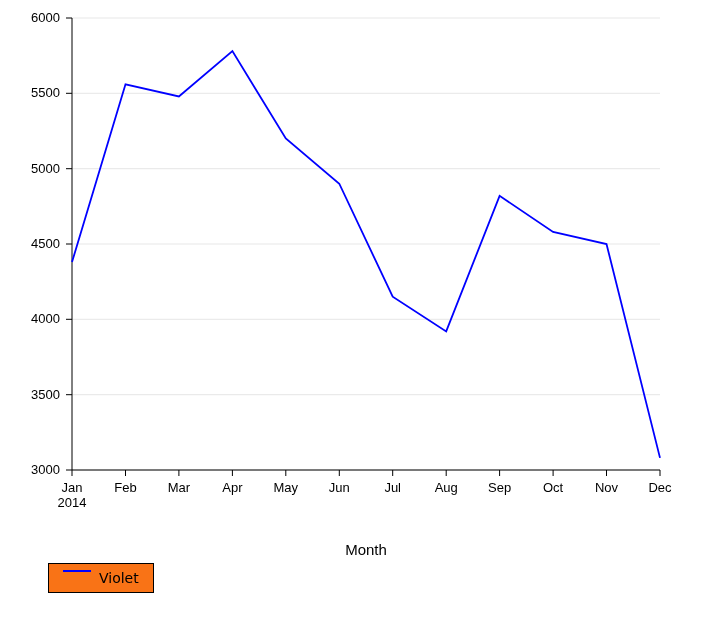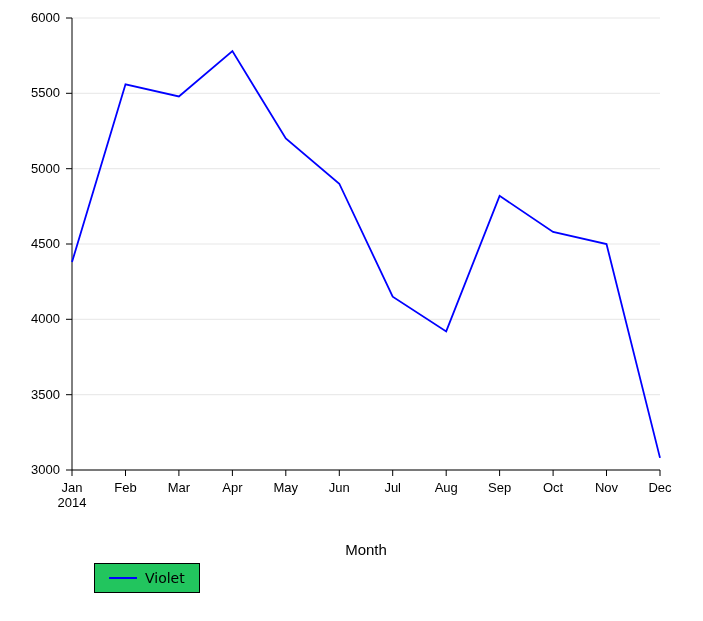--- a/index.html
+++ b/index.html
@@ -20,24 +20,23 @@
       width: 703px;
       height: 621px;
     }
     .legend-box {
       position: absolute;
       bottom: 28px;
       left: 48px;
       border: 1px solid #000;
       padding: 6px 14px;
       display: flex;
-      align-items: center;
+      align-items: flex-start;
       gap: 8px;
-      background: #22c55e;
-      margin-left: 46px;
+      background: #f97316;
     }
     .legend-line {
       width: 28px;
       height: 2px;
       background: blue;
       display: inline-block;
     }
     .legend-label {
       font-size: 14px;
       color: #000;

